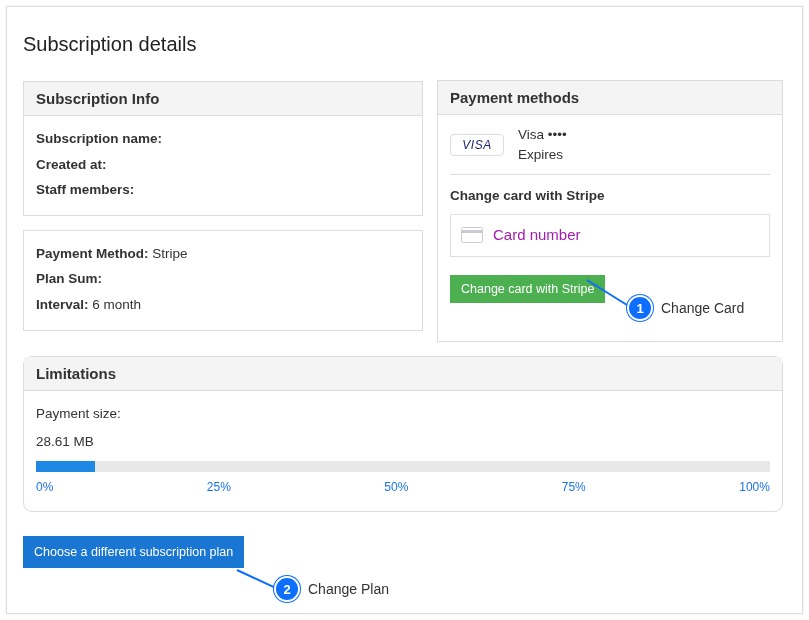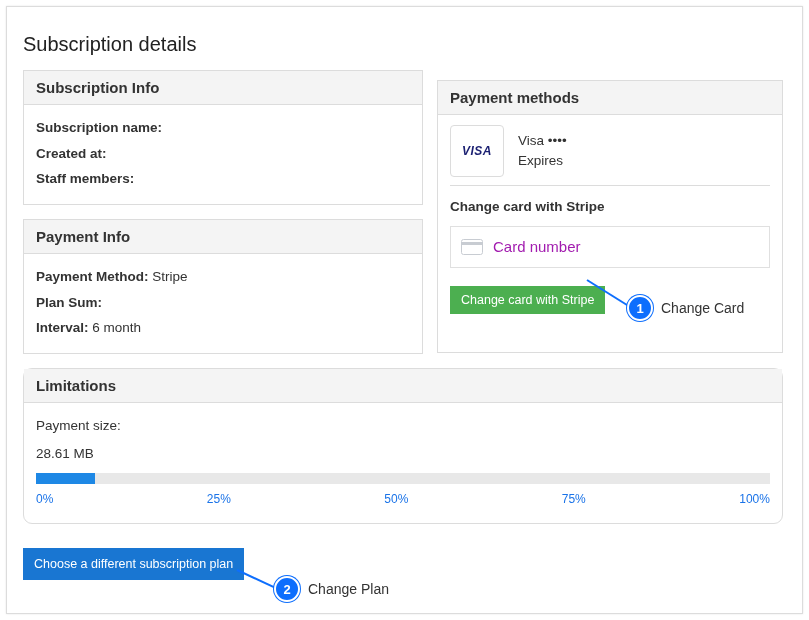--- a/index.html
+++ b/index.html
@@ -54,29 +54,29 @@
   .row-label { font-weight: bold; display: inline; }
   .row-value { display: inline; font-weight: normal; }
   .pm-card {
     display: flex;
     align-items: center;
     gap: 14px;
     margin-bottom: 8px;
   }
   .visa-badge {
     width: 54px;
-    height: 52px;
+    height: 22px;
     border: 1px solid #dcdcdc;
     border-radius: 4px;
     display: flex;
     align-items: center;
     justify-content: center;
     font-size: 12px;
     font-style: italic;
-    font-weight: 700;
+    font-weight: 400;
     letter-spacing: 0.5px;
     color: #1a1f71;
     background: #fff;
     font-family: Arial, sans-serif;
   }
   .pm-card-info { font-size: 13.5px; line-height: 1.5; }
   .divider {
     border: none;
     border-top: 1px solid #dcdcdc;
     margin: 6px 0 8px 0;
@@ -189,21 +189,20 @@
             <span class="row-value"></span>
           </div>
           <div>
             <span class="row-label">Staff members:</span>
             <span class="row-value"></span>
           </div>
         </div>
       </div>
 
       <div class="panel">
-        <div class="panel-header">Payment Info</div>
         <div class="panel-body">
           <div>
             <span class="row-label">Payment Method:</span>
             <span class="row-value"> Stripe</span>
           </div>
           <div>
             <span class="row-label">Plan Sum:</span>
             <span class="row-value"></span>
           </div>
           <div>

